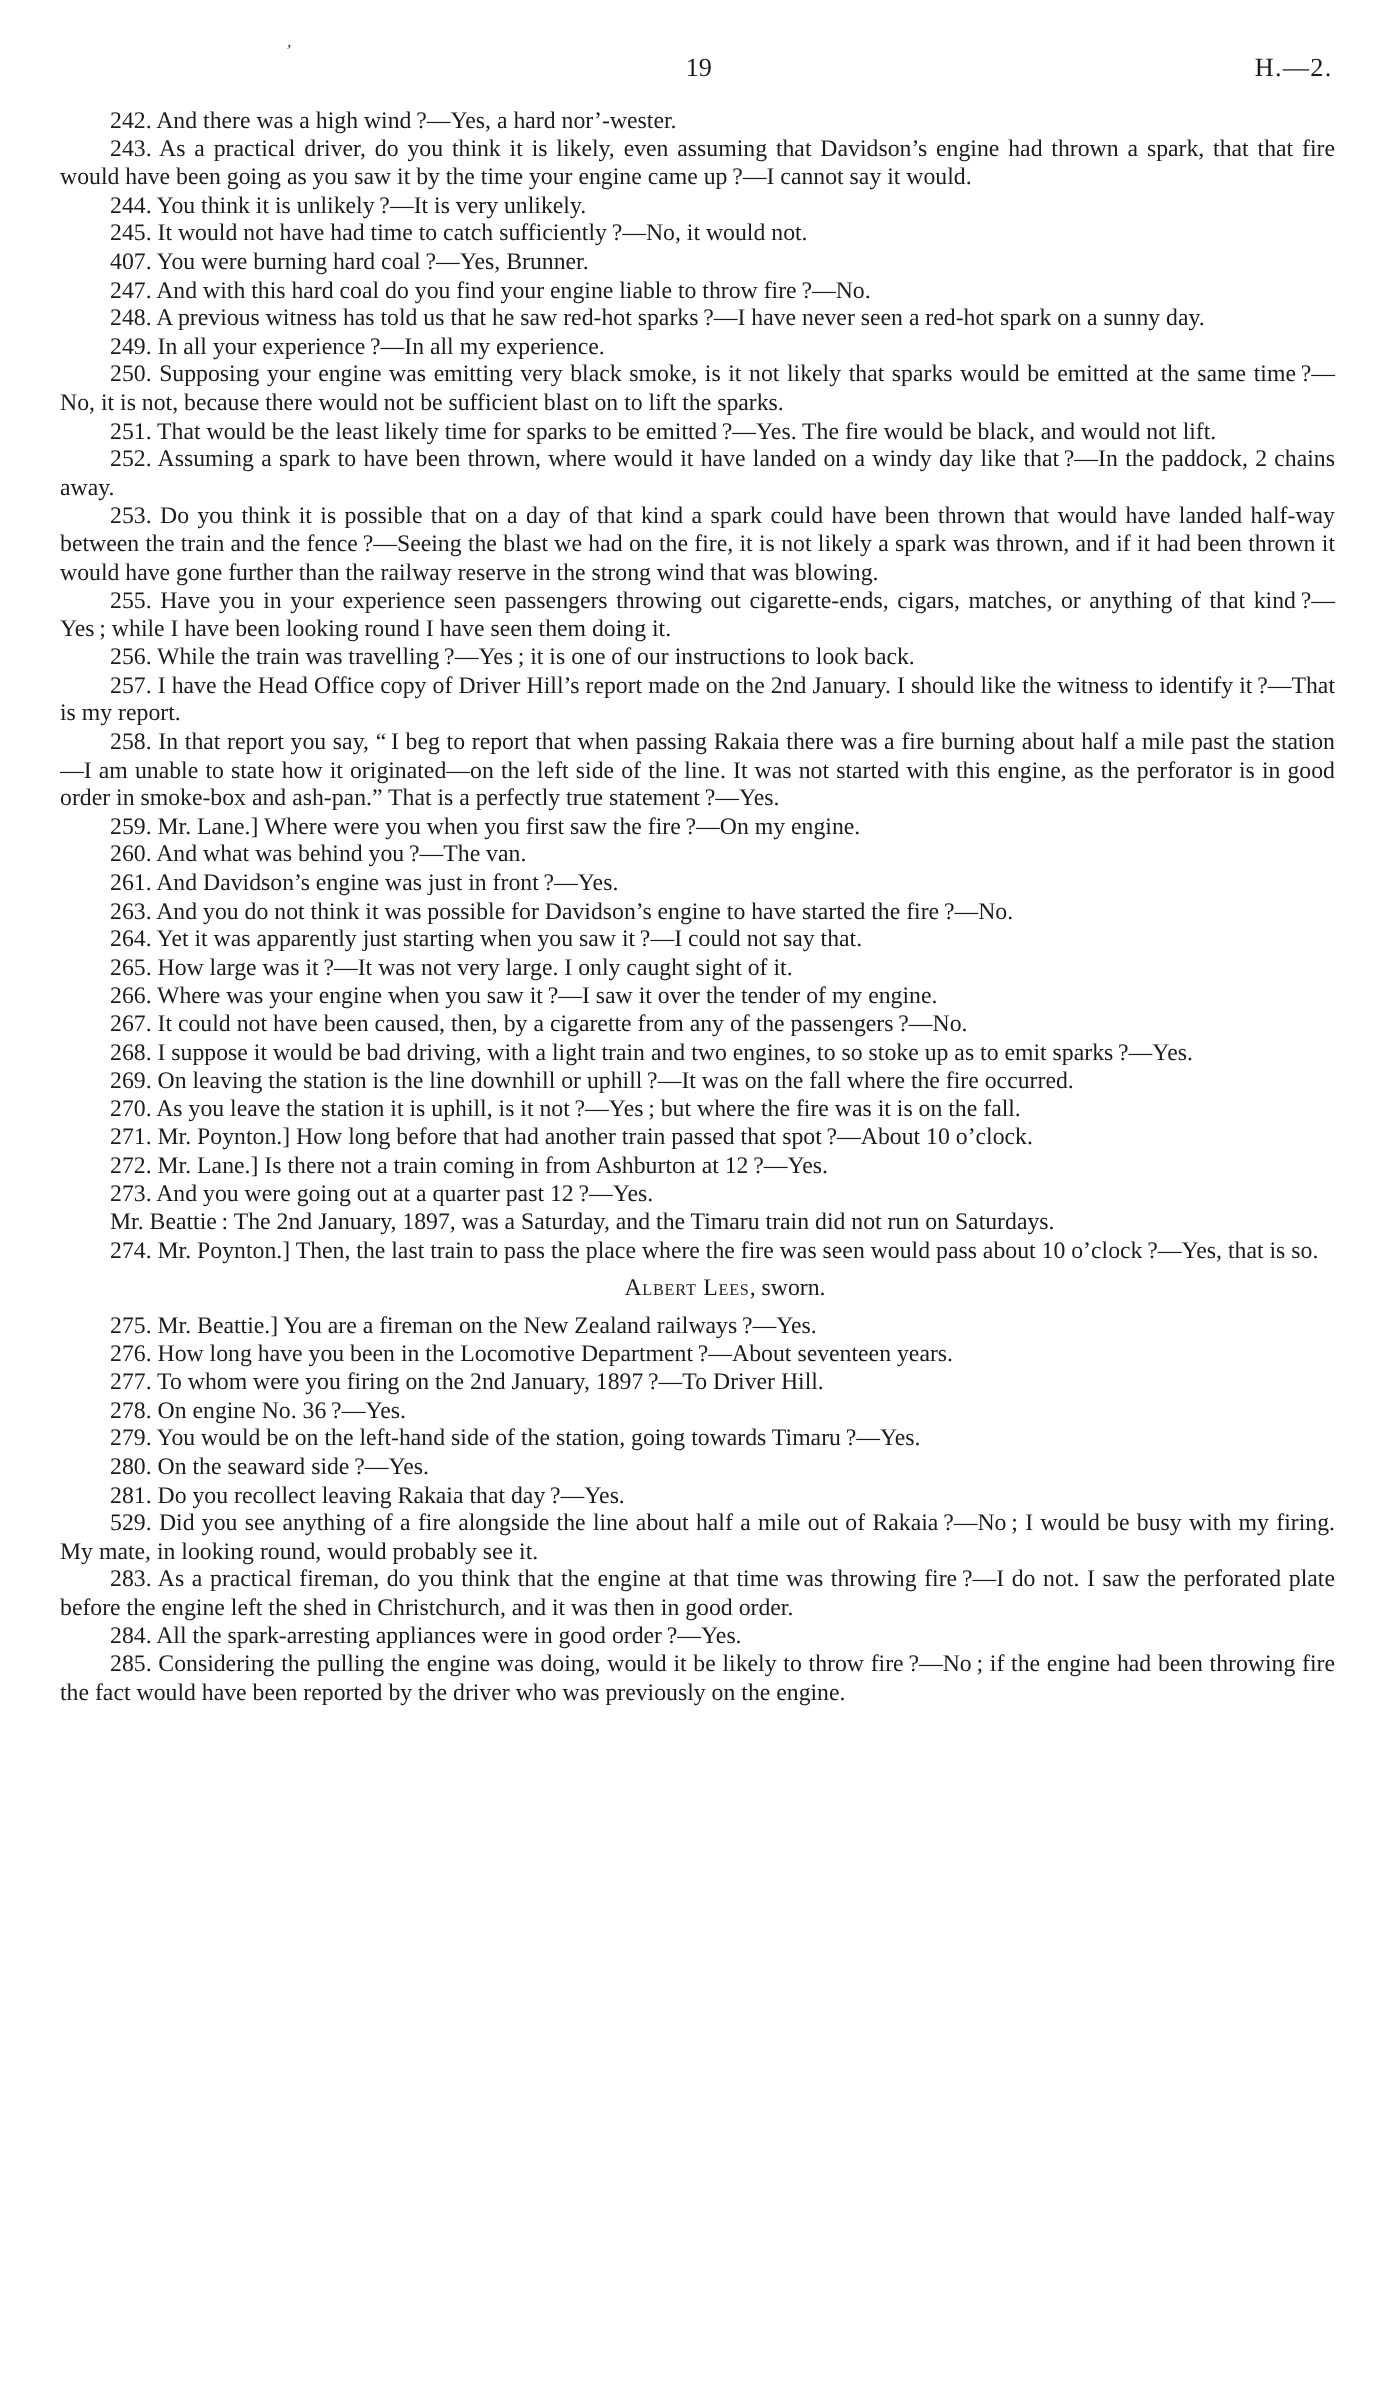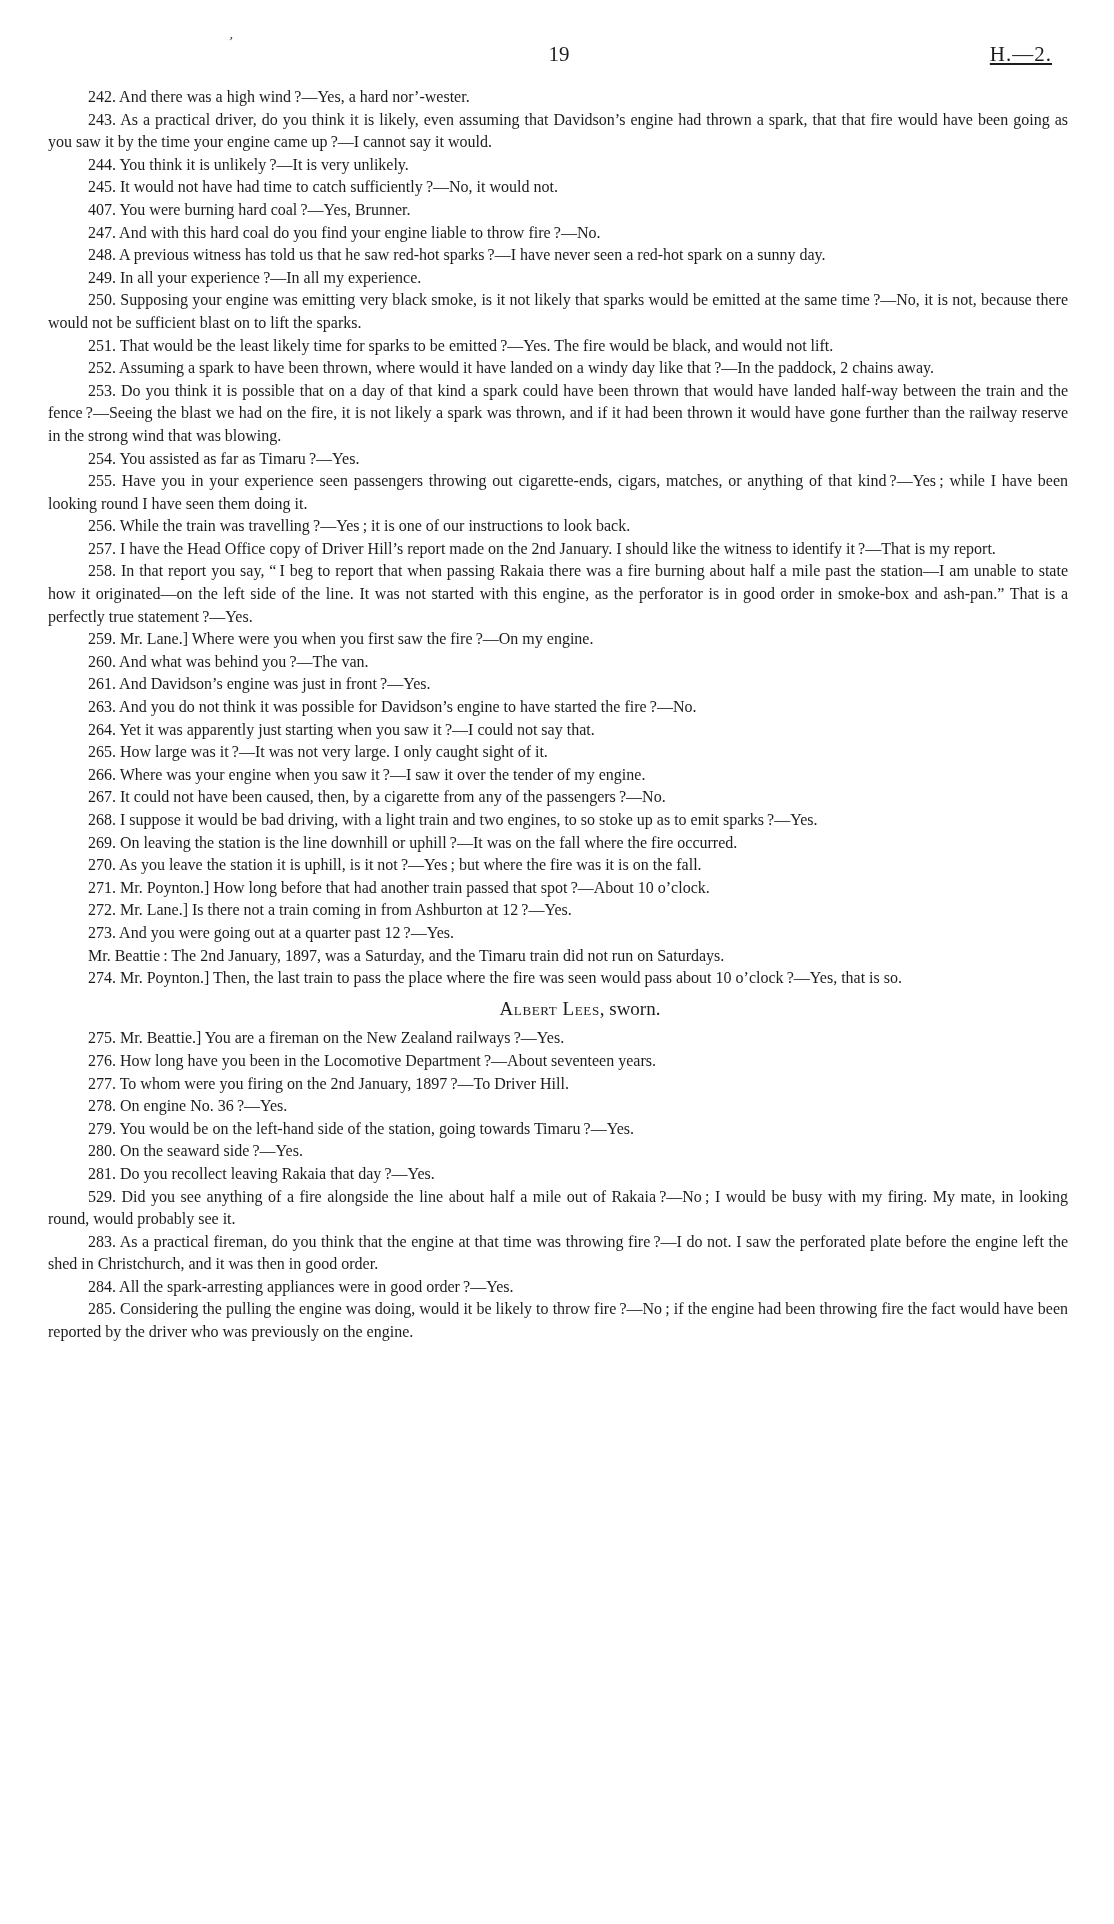--- a/index.html
+++ b/index.html
@@ -20,39 +20,38 @@
     margin-bottom: 16px;
     font-size: 21px;
   }
   .page-num {
     position: absolute;
     left: 2px; right: 0;
     text-align: center;
   }
   .doc-ref {
     position: absolute;
-    right: 16px;
+    right: 2px;
     top: 0;
     letter-spacing: 1px;
-    text-decoration: underline;
   }
   .artifact {
     position: absolute;
     left: 180px;
     top: -8px;
     font-size: 14px;
     opacity: 0.85;
     transform: rotate(12deg);
   }
   .testimony { }
   .qa {
     margin: 0;
     text-indent: 40px;
     text-align: justify;
-    font-size: 16px;
+    font-size: 19px;
     line-height: 22.6px;
   }
   .heading {
     margin: 8px 0 7px;
     text-align: center;
     text-indent: 0;
     font-size: 19px;
     line-height: 22.6px;
   }
   .it { }
@@ -73,21 +72,20 @@
       <p class="qa"><span>244. You think it is unlikely ?—It is very unlikely.</span></p>
       <p class="qa"><span>245. It would not have had time to catch sufficiently ?—No, it would not.</span></p>
       <p class="qa"><span>407. You were burning hard coal ?—Yes, Brunner.</span></p>
       <p class="qa"><span>247. And with this hard coal do you find your engine liable to throw fire ?—No.</span></p>
       <p class="qa"><span>248. A previous witness has told us that he saw red-hot sparks ?—I have never seen a red-hot spark on a sunny day.</span></p>
       <p class="qa"><span>249. In all your experience ?—In all my experience.</span></p>
       <p class="qa"><span>250. Supposing your engine was emitting very black smoke, is it not likely that sparks would be emitted at the same time ?—No, it is not, because there would not be sufficient blast on to lift the sparks.</span></p>
       <p class="qa"><span>251. That would be the least likely time for sparks to be emitted ?—Yes. The fire would be black, and would not lift.</span></p>
       <p class="qa"><span>252. Assuming a spark to have been thrown, where would it have landed on a windy day like that ?—In the paddock, 2 chains away.</span></p>
       <p class="qa"><span>253. Do you think it is possible that on a day of that kind a spark could have been thrown that would have landed half-way between the train and the fence ?—Seeing the blast we had on the fire, it is not likely a spark was thrown, and if it had been thrown it would have gone further than the railway reserve in the strong wind that was blowing.</span></p>
-      <p class="qa"><span>254. You assisted as far as Timaru ?—Yes.</span></p>
       <p class="qa"><span>255. Have you in your experience seen passengers throwing out cigarette-ends, cigars, matches, or anything of that kind ?—Yes ; while I have been looking round I have seen them doing it.</span></p>
       <p class="qa"><span>256. While the train was travelling ?—Yes ; it is one of our instructions to look back.</span></p>
       <p class="qa"><span>257. I have the Head Office copy of Driver Hill’s report made on the 2nd January. I should like the witness to identify it ?—That is my report.</span></p>
       <p class="qa"><span>258. In that report you say, “ I beg to report that when passing Rakaia there was a fire burning about half a mile past the station—I am unable to state how it originated—on the left side of the line. It was not started with this engine, as the perforator is in good order in smoke-box and ash-pan.” That is a perfectly true statement ?—Yes.</span></p>
       <p class="qa"><span>259. </span><span class="it">Mr. Lane.</span><span>] Where were you when you first saw the fire ?—On my engine.</span></p>
       <p class="qa"><span>260. And what was behind you ?—The van.</span></p>
       <p class="qa"><span>261. And Davidson’s engine was just in front ?—Yes.</span></p>
       <p class="qa"><span>263. And you do not think it was possible for Davidson’s engine to have started the fire ?—No.</span></p>
       <p class="qa"><span>264. Yet it was apparently just starting when you saw it ?—I could not say that.</span></p>
       <p class="qa"><span>265. How large was it ?—It was not very large. I only caught sight of it.</span></p>

